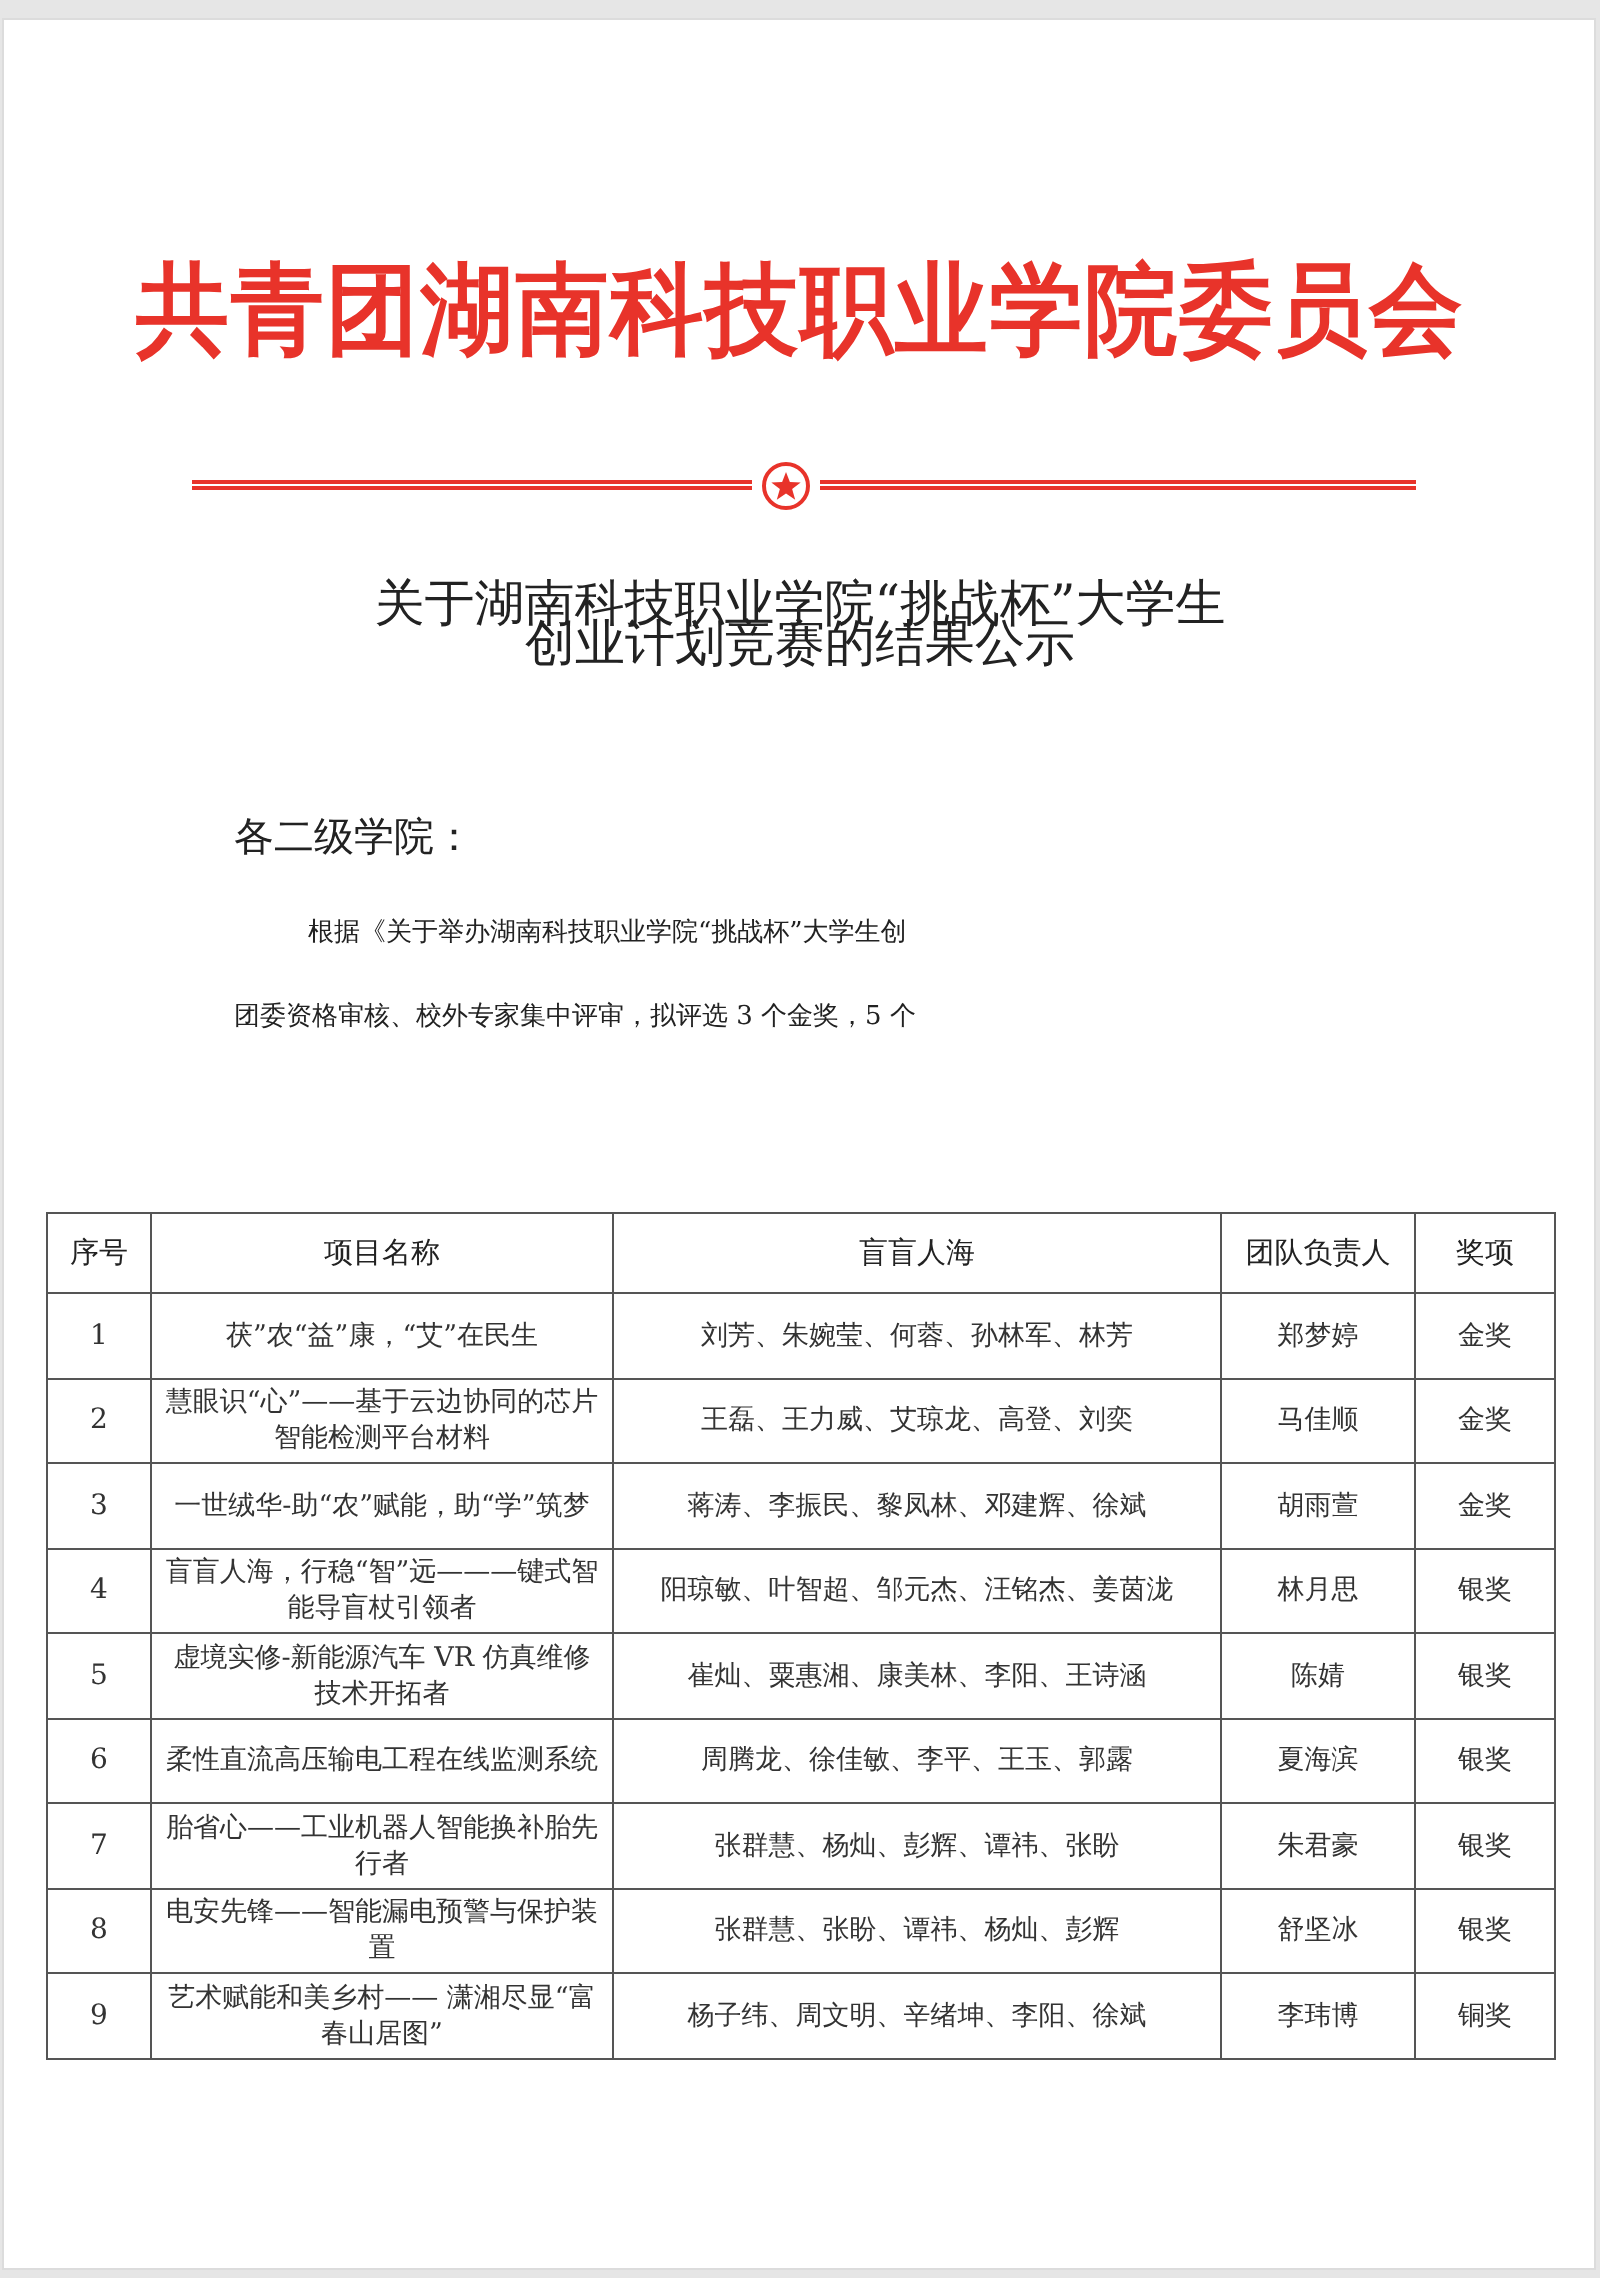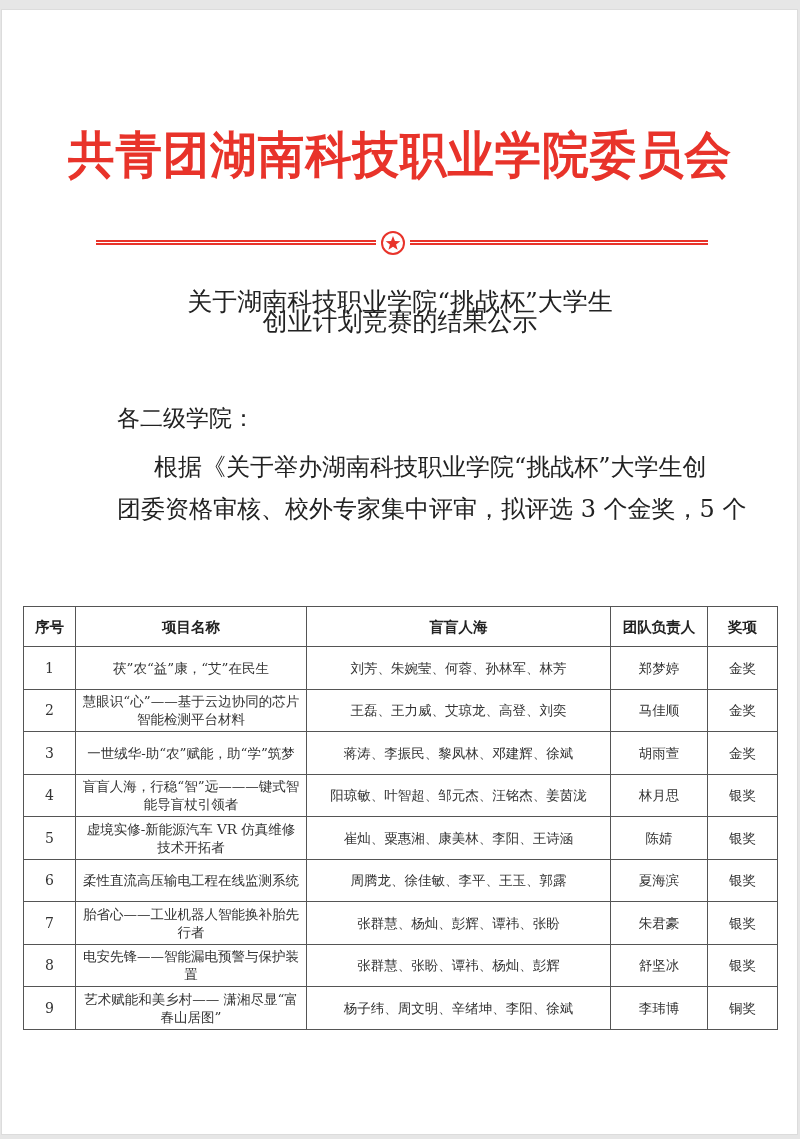--- a/index.html
+++ b/index.html
@@ -29,41 +29,41 @@
     }
     .doc-title {
       position: absolute; left: 0; width: 800px; text-align: center;
       font-family: "DejaVu Serif", "Liberation Serif", serif;
       font-size: 25px; color: #222; line-height: 36px;
     }
     .doc-title.l1 { top: 284px; }
     .doc-title.l2 { top: 304px; }
     .salutation {
       position: absolute; left: 117px; top: 404px;
-      font-size: 23px; line-height: 28px; color: #222;
+      font-size: 20px; line-height: 28px; color: #222;
     }
     .body-para {
       position: absolute; left: 117px; top: 446px; width: 570px;
-      font-size: 24px; line-height: 42px; color: #222; text-align: justify;
+      font-size: 13px; line-height: 42px; color: #222; text-align: justify;
       text-indent: 37px;
     }
     .body-para .line { display: block; white-space: nowrap; }
     .body-para .line.cont { text-indent: 0; }
     table.results {
       position: absolute; left: 23px; top: 606px; width: 754px;
       border-collapse: collapse; table-layout: fixed;
       font-size: 13.5px; color: #333;
     }
     table.results th, table.results td {
       border: 1px solid #555; text-align: center; vertical-align: middle;
       padding: 0 4px; line-height: 18px;
     }
     table.results th {
       height: 40px; font-family: "DejaVu Sans", "Liberation Sans", sans-serif;
-      font-size: 14.5px; font-weight: bold; color: #222;
+      font-size: 14.5px; font-weight: normal; color: #222;
     }
     table.results td { height: 42.5px; }
     table.results td.name { font-size: 13.5px; line-height: 18px; padding: 0 6px; }
     table.results td.num { font-size: 14px; }
   </style>
 </head>
 <body>
 
 <div class="page"></div>
 

